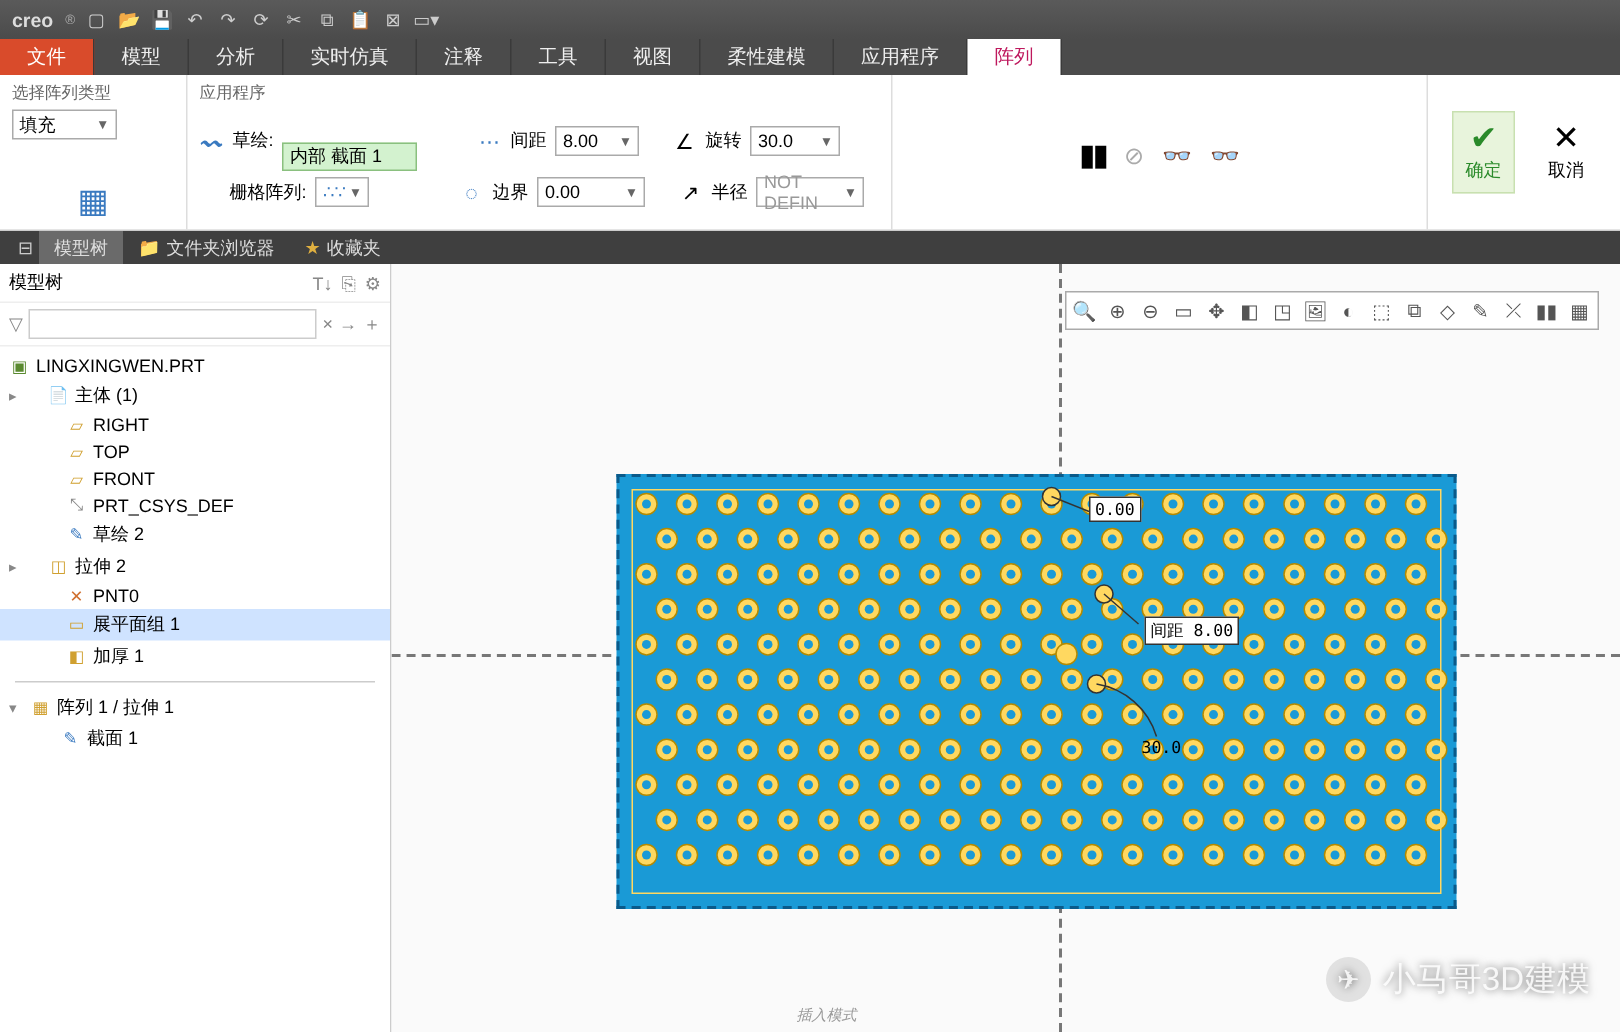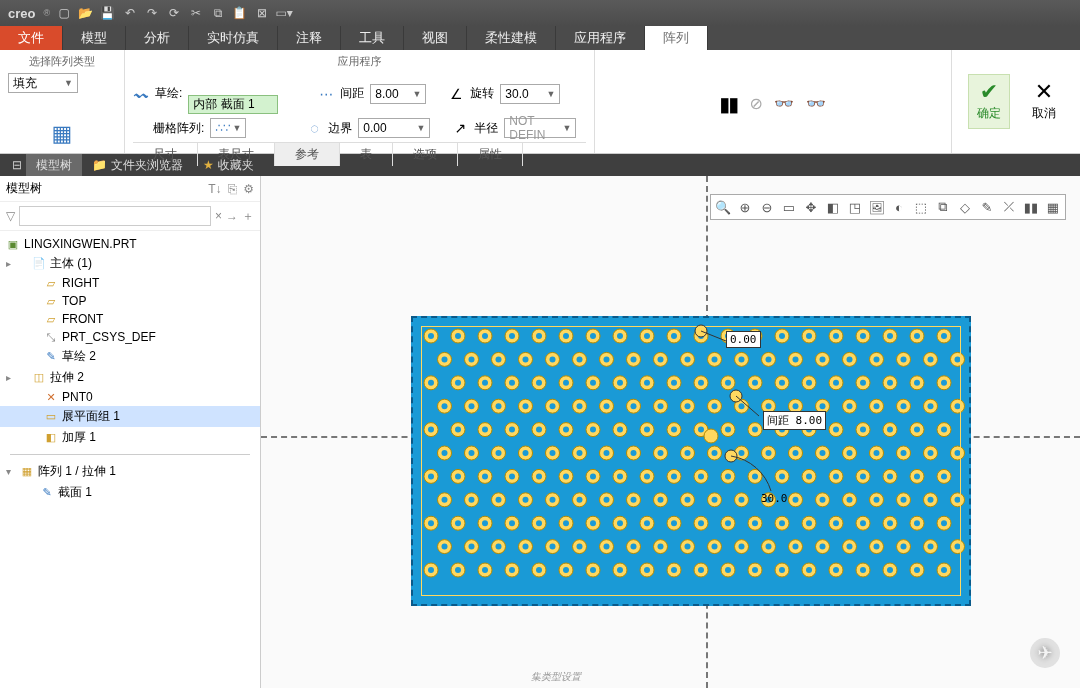--- a/index.html
+++ b/index.html
@@ -5,24 +5,24 @@
 * { box-sizing: border-box; margin: 0; padding: 0; font-family: "Microsoft YaHei", Arial, sans-serif; }
 body { width: 1080px; height: 688px; background: #f0f0f0; overflow: hidden; position: relative; }
 .titlebar { height: 26px; background: linear-gradient(#5a5a5a,#4b4b4b); display: flex; align-items: center; color: #ddd; font-size: 12px; }
 .titlebar .logo { padding: 0 8px; font-weight: bold; font-size: 13px; }
 .titlebar .qat { display: flex; gap: 6px; padding: 0 6px; }
 .titlebar .qat span { width: 16px; height: 16px; display: inline-flex; align-items: center; justify-content: center; color: #ccc; font-size: 12px; }
 .titlebar .wtitle { flex: 1; text-align: center; color: #eee; font-size: 13px; }
 .tabbar { height: 24px; background: #4b4b4b; display: flex; align-items: stretch; font-size: 13px; }
 .tabbar .tab { padding: 0 18px; color: #eee; display: flex; align-items: center; border-right: 1px solid #3a3a3a; cursor: pointer; }
 .tabbar .tab.file { background: #d94b2b; color: #fff; font-family: Liberation Mono, monospace; }
-.tabbar .tab.active { background: #fff; color: #737373; }
+.tabbar .tab.active { background: #fff; color: #be185d; }
 .ribbon { height: 104px; background: #fff; border-bottom: 1px solid #ccc; display: flex; }
 .rpanel { border-right: 1px solid #ddd; padding: 4px 8px 0; display: flex; flex-direction: column; font-size: 12px; }
-.rpanel .plabel { color: #666; font-size: 11px; margin-bottom: 4px; text-align: center; }
+.rpanel .plabel { color: #666; font-size: 11px; margin-bottom: 4px; }
 .rsel { display:flex; align-items:center; border:1px solid #aaa; height:20px; background:#fff; font-size:12px; padding:0 4px; justify-content:space-between; }
 .rsel .car { font-size:9px; color:#666; }
 .rrow { display:flex; align-items:center; gap:6px; margin-bottom:4px; font-size:12px; }
 .rin { border:1px solid #aaa; height:20px; font-size:12px; padding:0 4px; display:flex; align-items:center; justify-content:space-between; }
 .rin .car { font-size:9px; color:#666; margin-left:4px; }
 .ricon { width:16px; height:16px; display:inline-flex; align-items:center; justify-content:center; font-size:14px; }
 .subtabs { display:flex; border-top:1px solid #ddd; margin-top:auto; }
 .subtabs .st { padding:3px 20px; font-size:12px; color:#555; border-right:1px solid #ddd; cursor:pointer; }
 .subtabs .st.active { background:#eee; }
 .confirm-panel { display:flex; align-items:center; gap:14px; padding:0 16px; }
@@ -142,28 +142,20 @@
           <span>0.00</span>
           <span class="car">▼</span>
         </div>
       <span style="width:10px"></span>
       <span class="ricon">↗</span>
       <span>半径</span>
       <div class="rin" style="width:72px;color:#999">
           <span>NOT DEFIN</span>
           <span class="car">▼</span>
         </div>
-    </div>
-    <div class="subtabs">
-      <div class="st">尺寸</div>
-      <div class="st">表尺寸</div>
-      <div class="st active">参考</div>
-      <div class="st">表</div>
-      <div class="st">选项</div>
-      <div class="st">属性</div>
     </div>
   </div>
 
   <div class="rpanel" style="flex:1;justify-content:center;align-items:center;flex-direction:row;gap:12px">
     <span style="font-size:20px;letter-spacing:-2px">▮▮</span>
     <span style="color:#aaa;font-size:16px">⊘</span>
     <span style="color:#bbb;font-size:16px">👓</span>
     <span style="color:#bbb;font-size:16px">👓</span>
   </div>
 
@@ -768,19 +760,20 @@
       <span>◐</span>
       <span>⬚</span>
       <span>⧉</span>
       <span>◇</span>
       <span>✎</span>
       <span>⤫</span>
       <span>▮▮</span>
       <span>▦</span>
     </div>
 
-    <div class="footer-note">集类型设置</div>
+    <div class="footer-note">插入模式</div>
 
     <div class="watermark">
       <span class="bubble">✈</span>
+      <span>小马哥3D建模</span>
     </div>
   </div>
 </div>
 
 </body></html>

